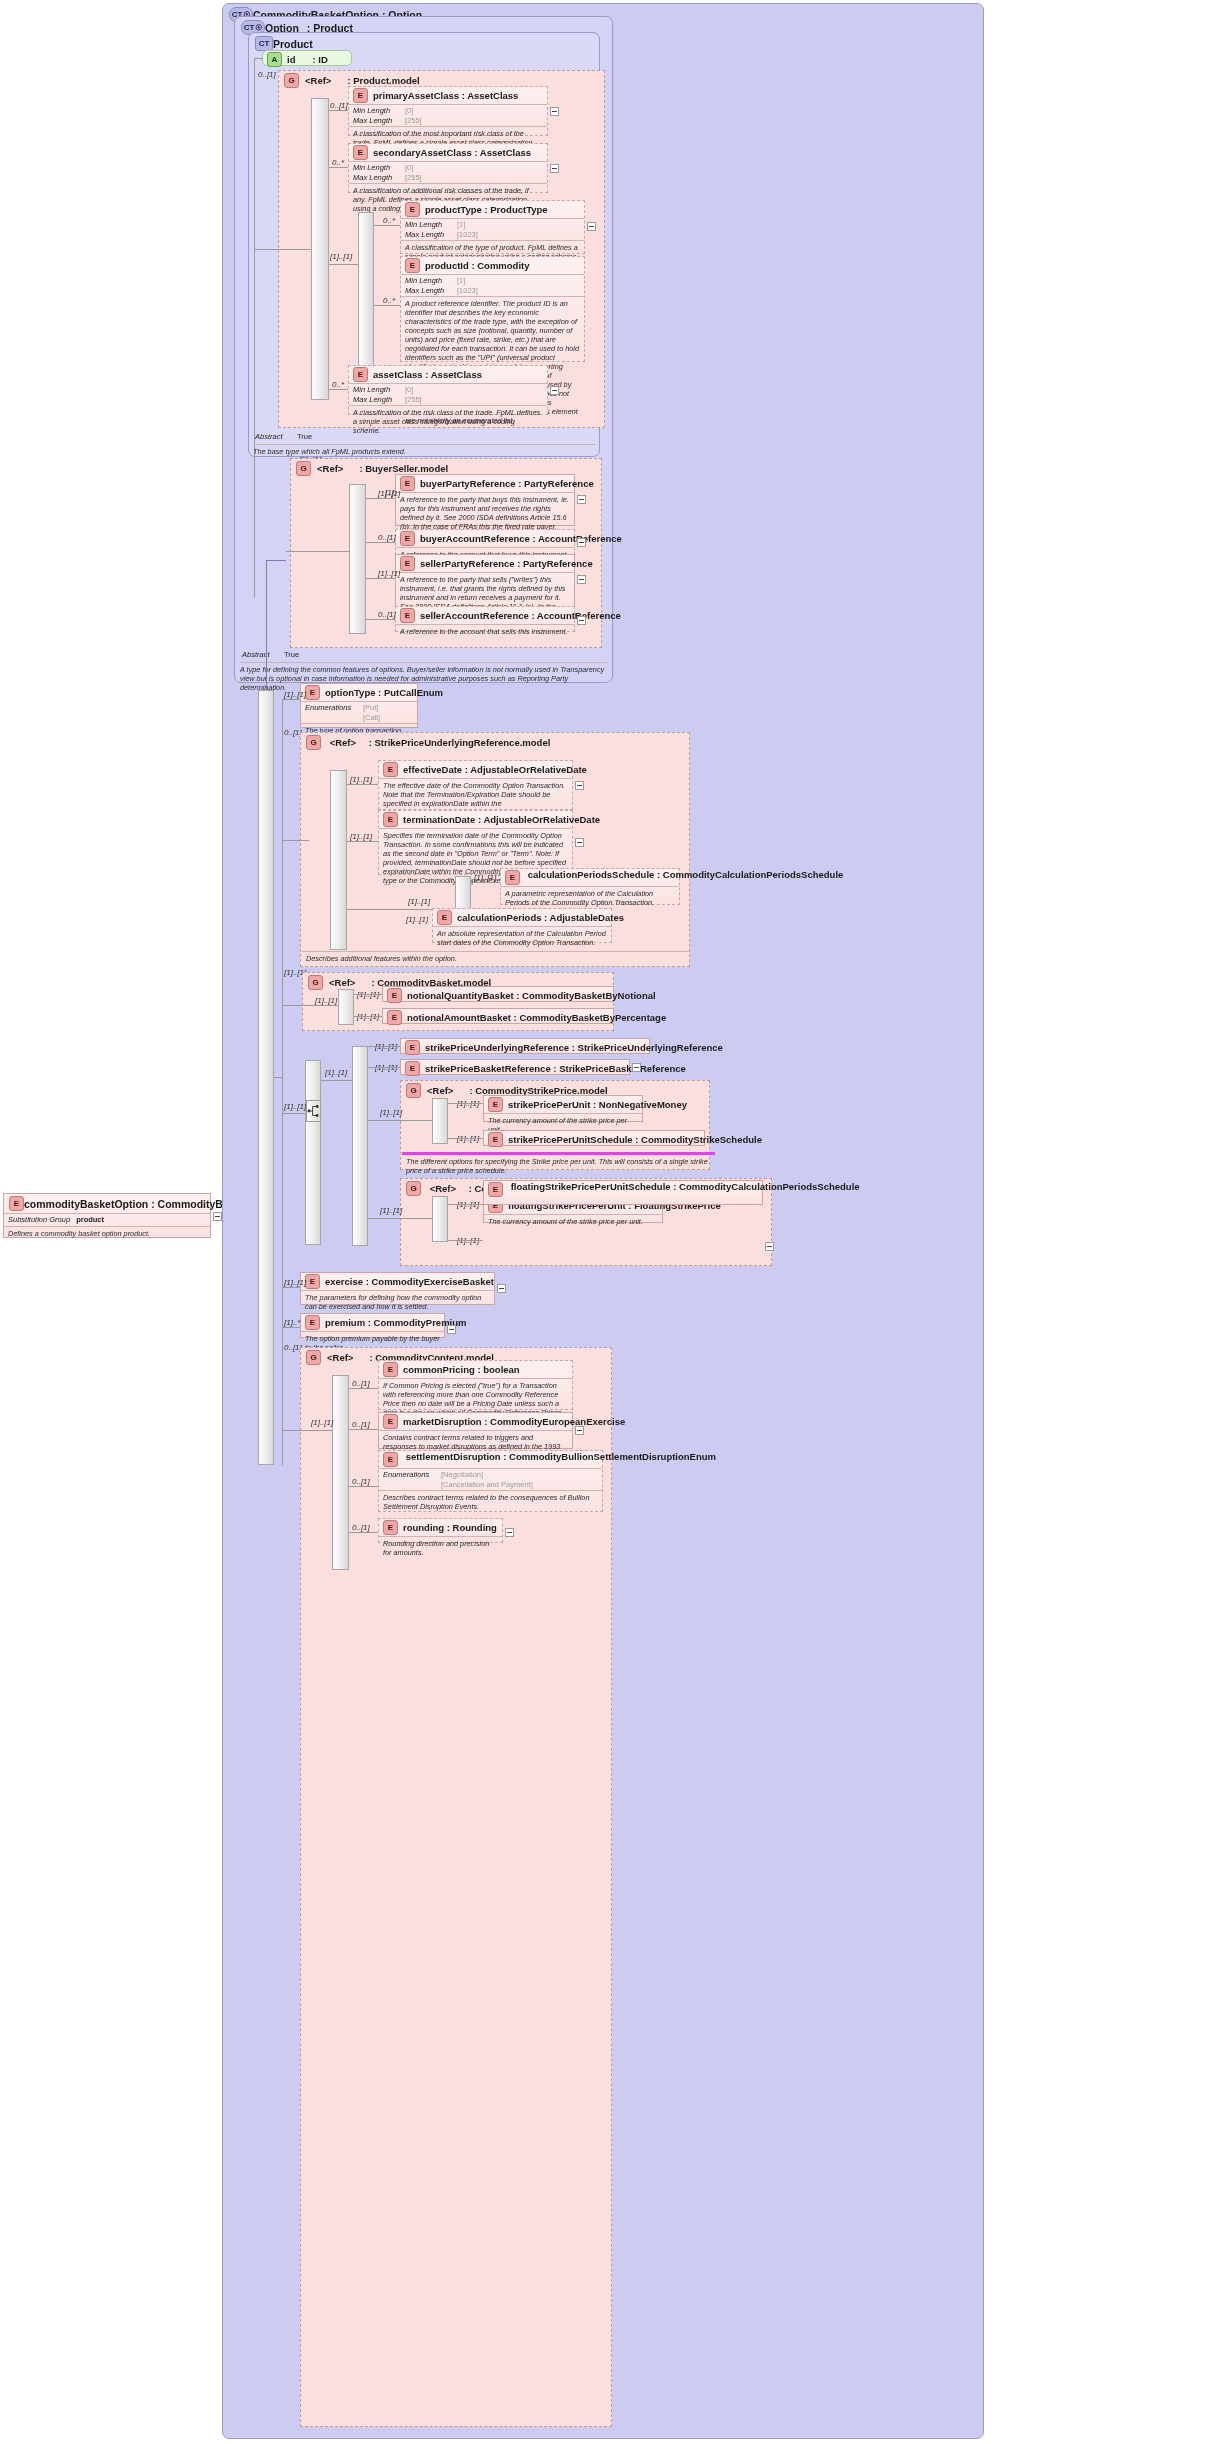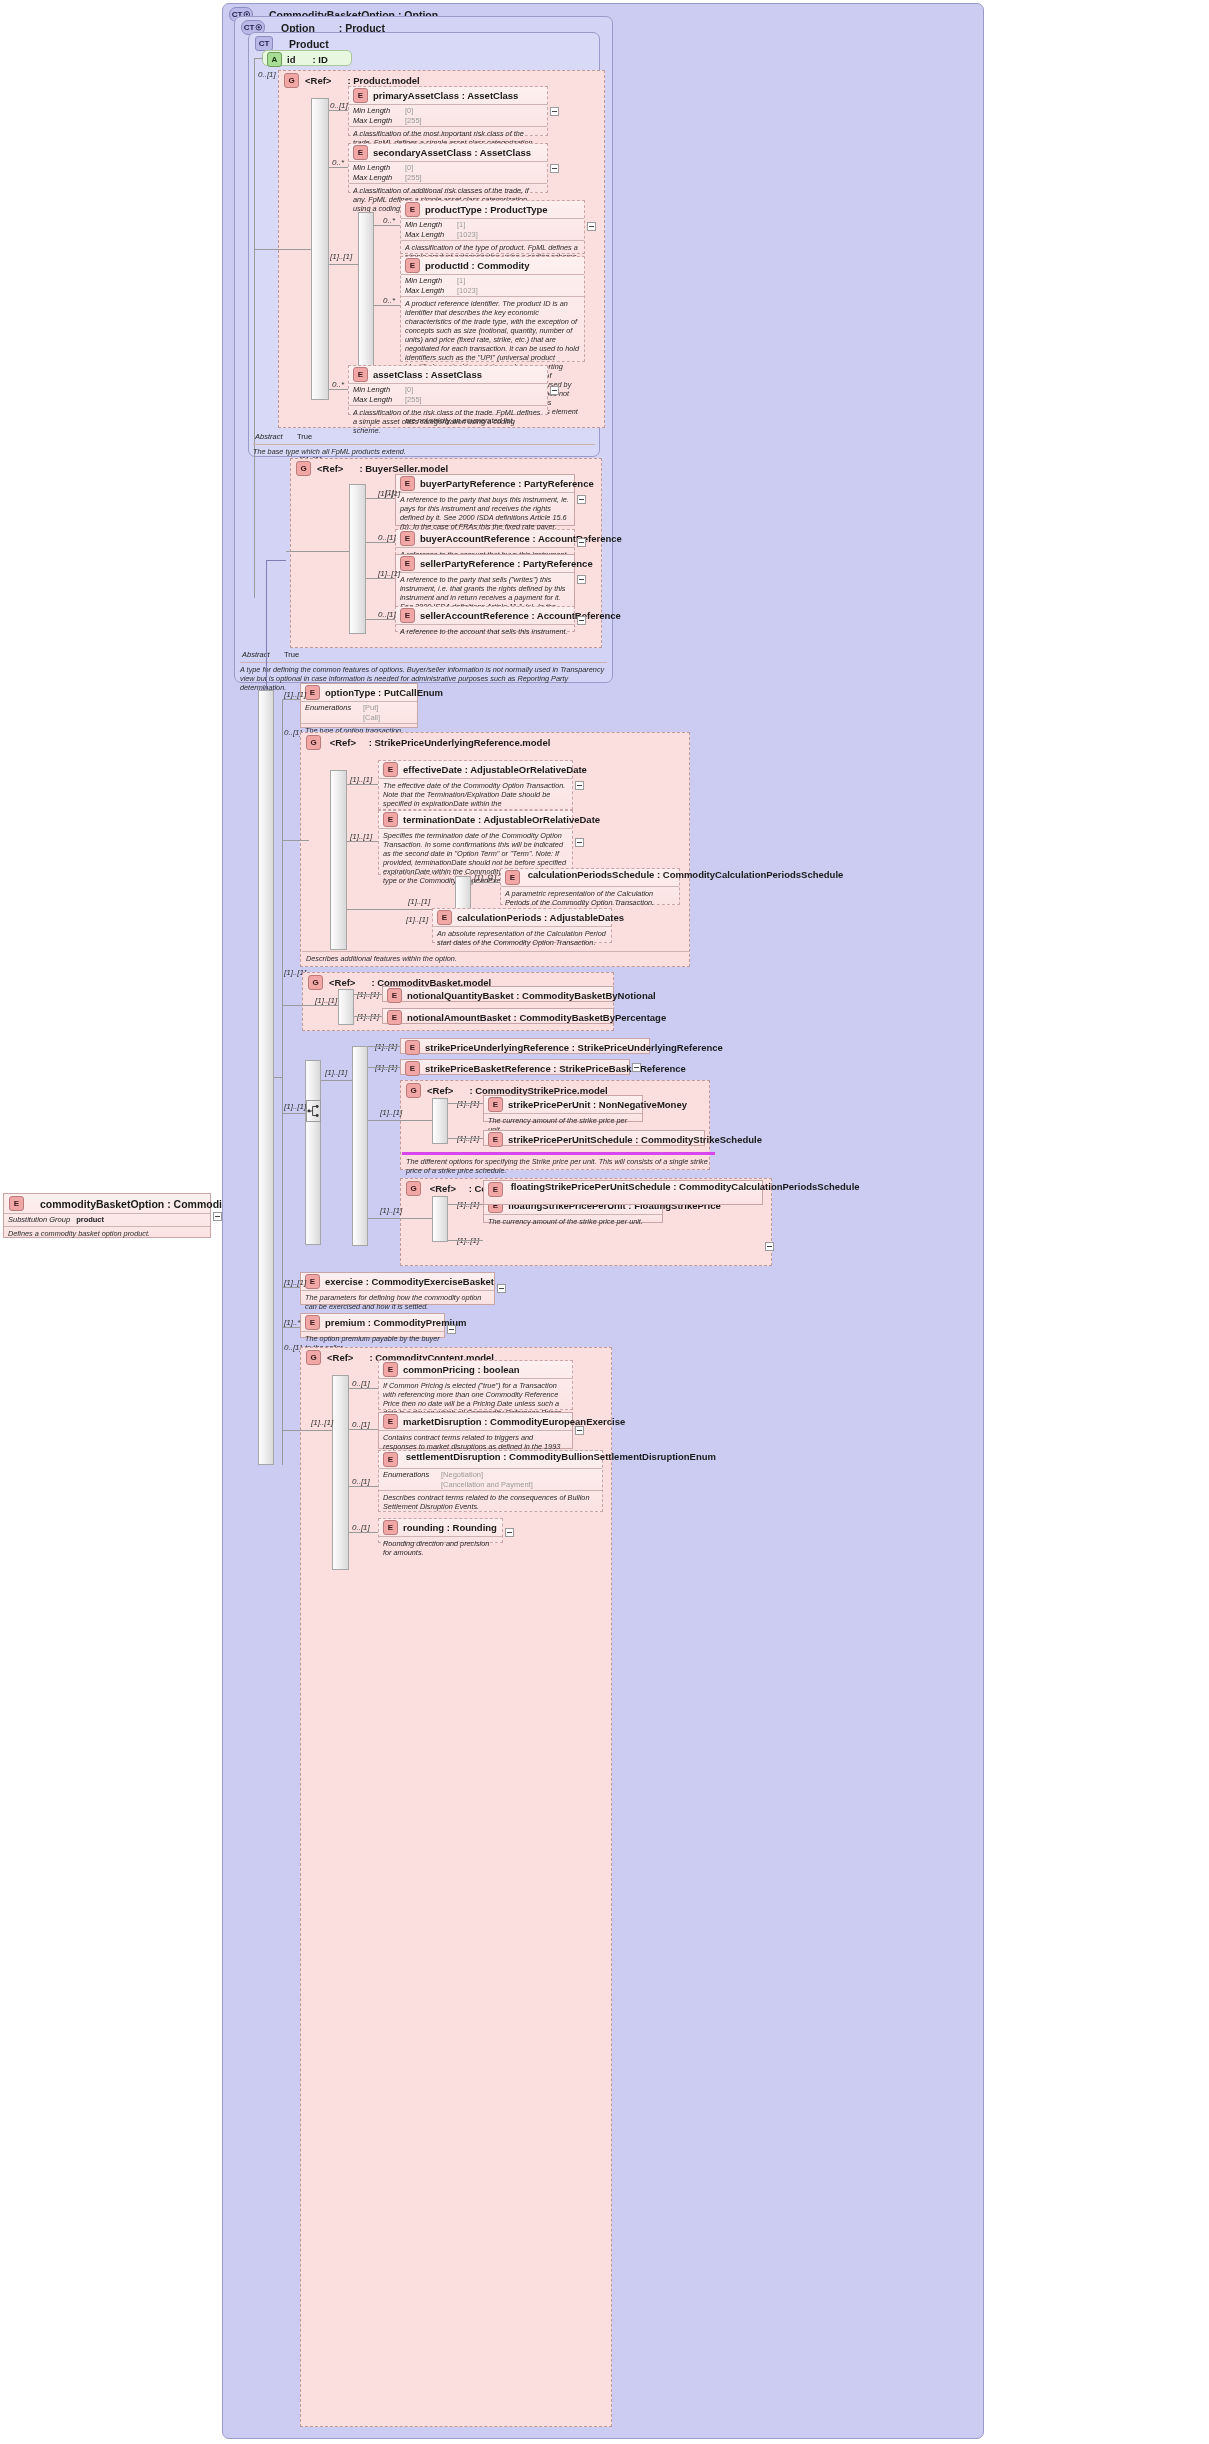--- a/index.html
+++ b/index.html
@@ -8,21 +8,21 @@
 
   
   .ct-box{position:absolute;background:#ccccf2;border:1px solid #9a9ac8;border-radius:7px;box-sizing:border-box;}
   .ct-box.l3{background:#d3d3f5;}
   .grp{position:absolute;background:#fbdede;border:1px dashed #c09a9a;box-sizing:border-box;}
   .elem{position:absolute;background:#fbe6e6;border:1px solid #c9a5a5;box-sizing:border-box;
         background-image:linear-gradient(to bottom,#fdf0f0 0%,#fbe2e2 100%);}
   .elem.dashed{border:1px dashed #c9a5a5;}
   .attr{position:absolute;background:#e8f7e0;border:1px solid #a9c79a;border-radius:5px;box-sizing:border-box;}
 
-  .hdr{display:flex;align-items:center;gap:16px;padding:2px 5px;font-size:10.5px;font-weight:bold;color:#1a1a1a;white-space:nowrap;}
+  .hdr{display:flex;align-items:center;gap:0;padding:2px 5px;font-size:10.5px;font-weight:bold;color:#1a1a1a;white-space:nowrap;}
   .hdr.small{font-size:9.5px;}
 
   .badge{display:inline-flex;align-items:center;justify-content:center;width:14px;height:13px;
          border:1px solid #8b8bbf;border-radius:3px;background:#b9b9e8;font-size:8px;font-weight:bold;color:#22224a;flex:none;}
   .badge.ct{border-radius:7px;width:22px;}
   .badge.e{background:#f2a7a7;border-color:#bb7b7b;color:#3a1a1a;width:13px;}
   .badge.g{background:#f2a7a7;border-color:#bb7b7b;color:#3a1a1a;width:13px;}
   .badge.a{background:#a8dd96;border-color:#6c9b5c;color:#14320c;width:13px;}
 
   .rows{font-size:7.5px;line-height:9.5px;color:#222;padding:1px 4px;}

